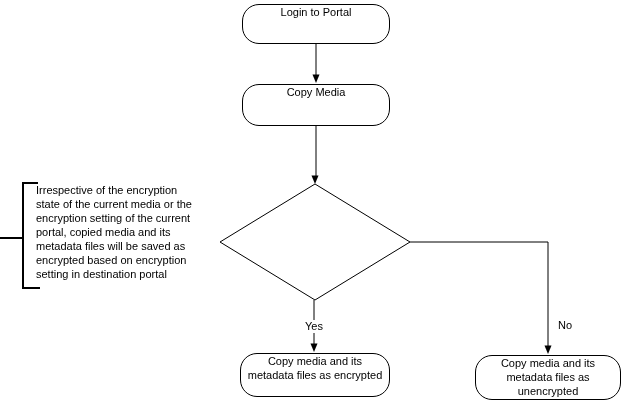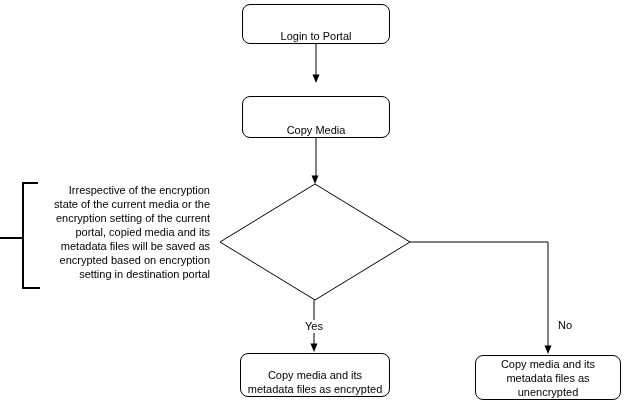--- a/index.html
+++ b/index.html
@@ -14,32 +14,32 @@
   }
   .wires {
     position: absolute;
     left: 0; top: 0;
     width: 624px; height: 401px;
   }
   .node {
     position: absolute;
     box-sizing: border-box;
     border: 1px solid #000000;
-    border-radius: 8px;
+    border-radius: 17px;
     background: #ffffff;
     display: flex;
-    align-items: flex-end;
+    align-items: flex-start;
     justify-content: center;
     text-align: center;
     font-size: 11px;
     line-height: 14px;
     white-space: pre-line;
   }
   .node-login      { left: 242px; top: 4px;   width: 148px; height: 40px; }
-  .node-copy-media { left: 242px; top: 84px;  width: 148px; height: 42px; margin-top: 12px; }
+  .node-copy-media { left: 242px; top: 84px;  width: 148px; height: 42px; }
   .node-encrypted  { left: 240px; top: 353px; width: 150px; height: 44px; }
   .node-unencrypted{ left: 475px; top: 355px; width: 146px; height: 45px; }
   .decision-label {
     position: absolute;
     left: 215px; top: 226px;
     width: 200px;
     text-align: center;
     font-size: 11px;
     line-height: 14px;
     white-space: pre-line;
@@ -55,21 +55,20 @@
   }
   .edge-label-yes { left: 314px; top: 320px; }
   .edge-label-no  { left: 549px; top: 319px; margin-left: 16px; }
   .annotation-text {
     position: absolute;
     left: 36px; top: 183px;
     width: 174px;
     font-size: 11px;
     line-height: 14px;
     white-space: pre-line;
-    text-align: right;
   }
 </style>
 </head>
 <body>
 
 <div class="canvas">
 
   <svg class="wires" viewBox="0 0 624 401" xmlns="http://www.w3.org/2000/svg">
 
     <polygon points="315,184 410,242 315,300 220,242" fill="#ffffff" stroke="#000000" stroke-width="1"></polygon>

